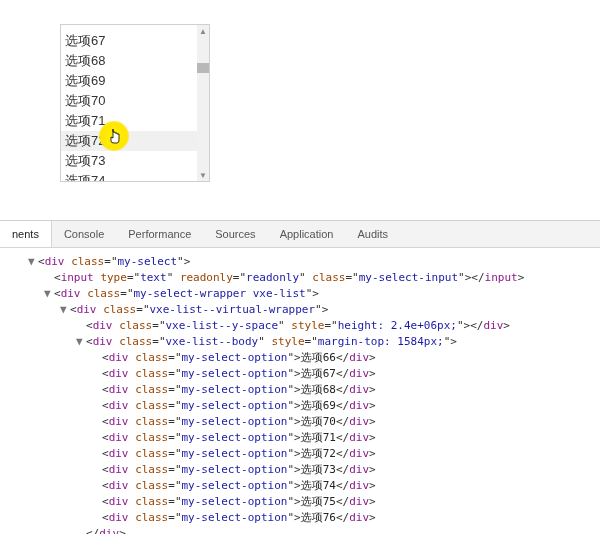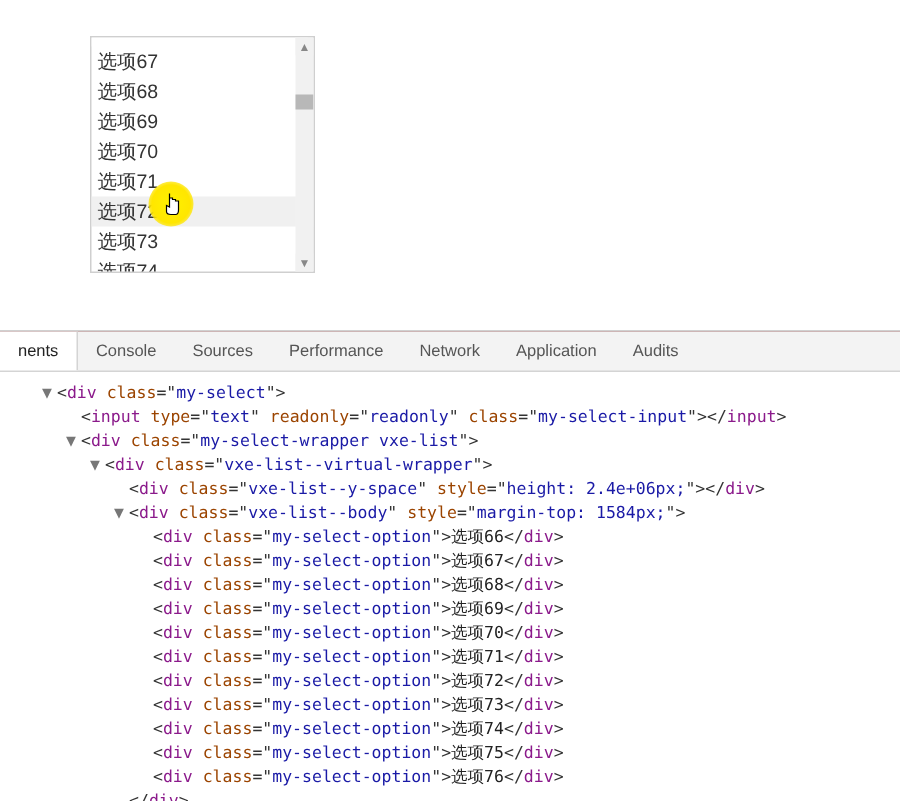--- a/index.html
+++ b/index.html
@@ -90,21 +90,21 @@
     top: 128px;
     pointer-events: none;
   }
   
   .devtools {
     position: absolute;
     top: 220px;
     left: 0;
     width: 600px;
     height: 314px;
-    background: #7f1d1d;
+    background: #15803d;
     border-top: 1px solid #d0d0d0;
   }
   .devtools-tabs {
     height: 26px;
     border-bottom: 1px solid #d4d4d4;
     display: flex;
     align-items: center;
     font-size: 11px;
     color: #555;
     background: #f3f3f3;
@@ -170,23 +170,22 @@
   <div class="cursor-highlight"></div>
   <svg class="cursor-svg" width="16" height="18">
     <path d="M5 1 L5 10 L3 9 L3 13 Q3 15 6 15 L9 15 Q11 15 11 12 L11 6 L9 6 L9 5 L7 5 L7 4 L5 4 Z" fill="#fff" stroke="#000" stroke-width="0.8"></path>
   </svg>
 </div>
 
 <div class="devtools">
   <div class="devtools-tabs" id="devtools-tabs">
       <div class="dtab active">nents</div>
       <div class="dtab">Console</div>
+      <div class="dtab">Performance</div>
       <div class="dtab">Sources</div>
-      <div class="dtab">Performance</div>
-      <div class="dtab">Network</div>
       <div class="dtab">Application</div>
       <div class="dtab">Audits</div>
     </div>
   <div class="elements-panel" id="elements-panel">
       <div class="line pad0"><span class="arrow">▼</span><span class="punct">&lt;</span><span class="tag">div</span> <span class="attr">class</span><span class="punct">=</span><span class="punct">"</span><span class="val">my-select</span><span class="punct">"</span><span class="punct">&gt;</span></div>
       <div class="line pad1"><span class="arrow"></span><span class="punct">&lt;</span><span class="tag">input</span> <span class="attr">type</span><span class="punct">=</span><span class="punct">"</span><span class="val">text</span><span class="punct">"</span> <span class="attr">readonly</span><span class="punct">=</span><span class="punct">"</span><span class="val">readonly</span><span class="punct">"</span> <span class="attr">class</span><span class="punct">=</span><span class="punct">"</span><span class="val">my-select-input</span><span class="punct">"</span><span class="punct">&gt;</span><span class="punct">&lt;/</span><span class="tag">input</span><span class="punct">&gt;</span></div>
       <div class="line pad1"><span class="arrow">▼</span><span class="punct">&lt;</span><span class="tag">div</span> <span class="attr">class</span><span class="punct">=</span><span class="punct">"</span><span class="val">my-select-wrapper vxe-list</span><span class="punct">"</span><span class="punct">&gt;</span></div>
       <div class="line pad2"><span class="arrow">▼</span><span class="punct">&lt;</span><span class="tag">div</span> <span class="attr">class</span><span class="punct">=</span><span class="punct">"</span><span class="val">vxe-list--virtual-wrapper</span><span class="punct">"</span><span class="punct">&gt;</span></div>
       <div class="line pad3"><span class="arrow"></span><span class="punct">&lt;</span><span class="tag">div</span> <span class="attr">class</span><span class="punct">=</span><span class="punct">"</span><span class="val">vxe-list--y-space</span><span class="punct">"</span> <span class="attr">style</span><span class="punct">=</span><span class="punct">"</span><span class="val">height: 2.4e+06px;</span><span class="punct">"</span><span class="punct">&gt;</span><span class="punct">&lt;/</span><span class="tag">div</span><span class="punct">&gt;</span></div>
       <div class="line pad3"><span class="arrow">▼</span><span class="punct">&lt;</span><span class="tag">div</span> <span class="attr">class</span><span class="punct">=</span><span class="punct">"</span><span class="val">vxe-list--body</span><span class="punct">"</span> <span class="attr">style</span><span class="punct">=</span><span class="punct">"</span><span class="val">margin-top: 1584px;</span><span class="punct">"</span><span class="punct">&gt;</span></div>

